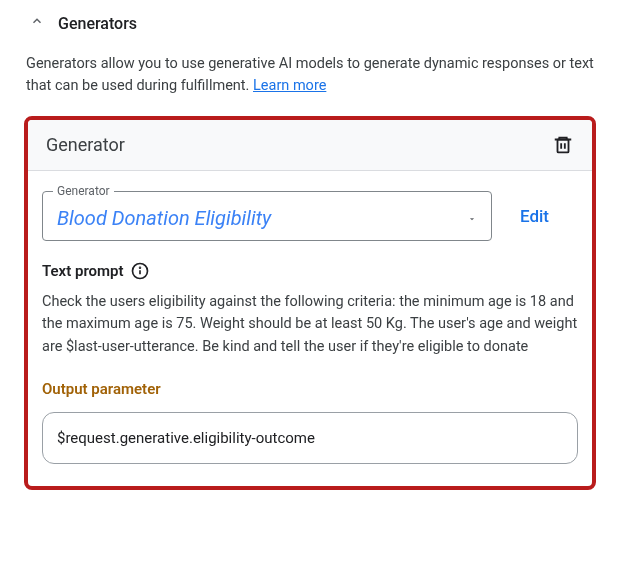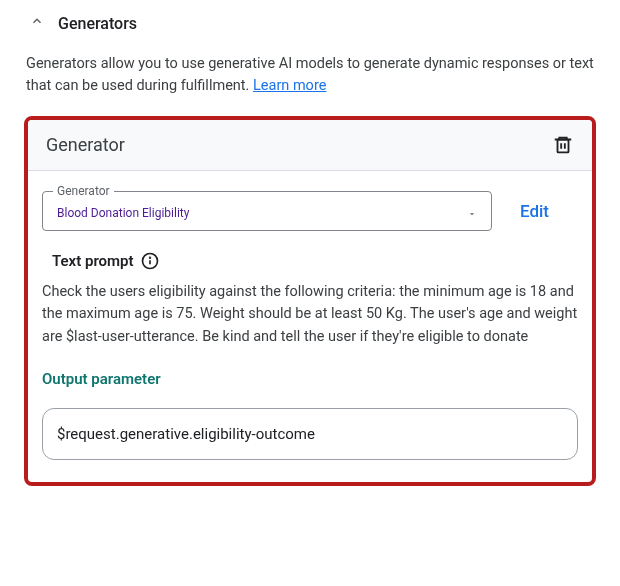--- a/index.html
+++ b/index.html
@@ -89,40 +89,40 @@
     .select-field .floating-label {
       position: absolute;
       top: -8px;
       left: 10px;
       background: #fff;
       padding: 0 4px;
       font-size: 12px;
       color: #5f6368;
     }
     .select-field .value {
-      font-size: 12px;
-      color: #4c1d95;
+      font-size: 20px;
+      color: #3b82f6;
+      font-style: italic;
     }
     .select-field .dropdown-arrow {
       width: 10px;
       height: 10px;
       display: flex;
     }
     .edit-link {
       color: #1a73e8;
       font-size: 17px;
       font-weight: 500;
       cursor: pointer;
     }
     .label-row {
       display: flex;
       align-items: center;
       gap: 6px;
       margin-bottom: 10px;
-      margin-left: 10px;
     }
     .label-row .label-text {
       font-size: 15px;
       font-weight: 600;
       color: #202124;
     }
     .label-row .info {
       width: 20px;
       height: 20px;
       display: flex;
@@ -130,22 +130,22 @@
     }
     .prompt-text {
       font-size: 14.5px;
       line-height: 1.55;
       color: #3c4043;
       margin-bottom: 22px;
     }
     .output-label {
       font-size: 15px;
       font-weight: 600;
-      color: #0f766e;
-      margin-bottom: 20px;
+      color: #a16207;
+      margin-bottom: 14px;
     }
     .output-field {
       border: 1px solid #9aa0a6;
       border-radius: 12px;
       padding: 16px 14px;
       font-size: 15px;
       color: #202124;
     }
   </style>
 </head>

